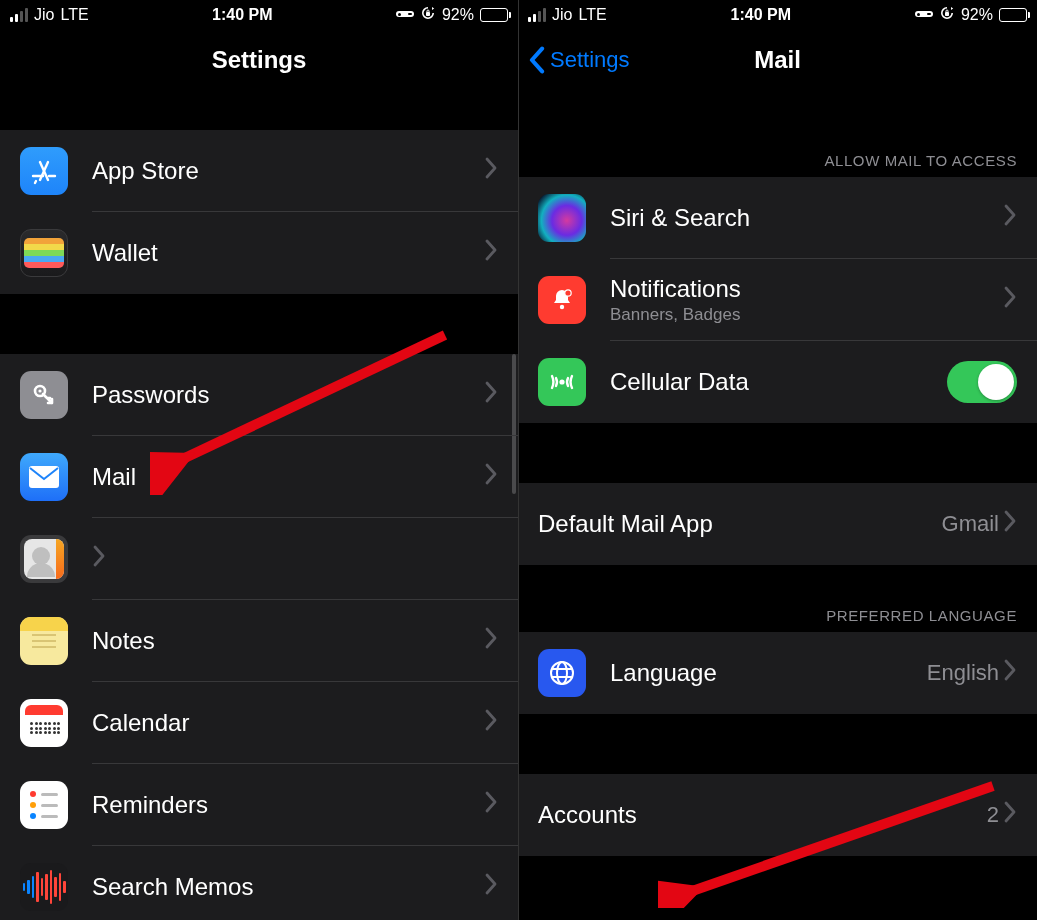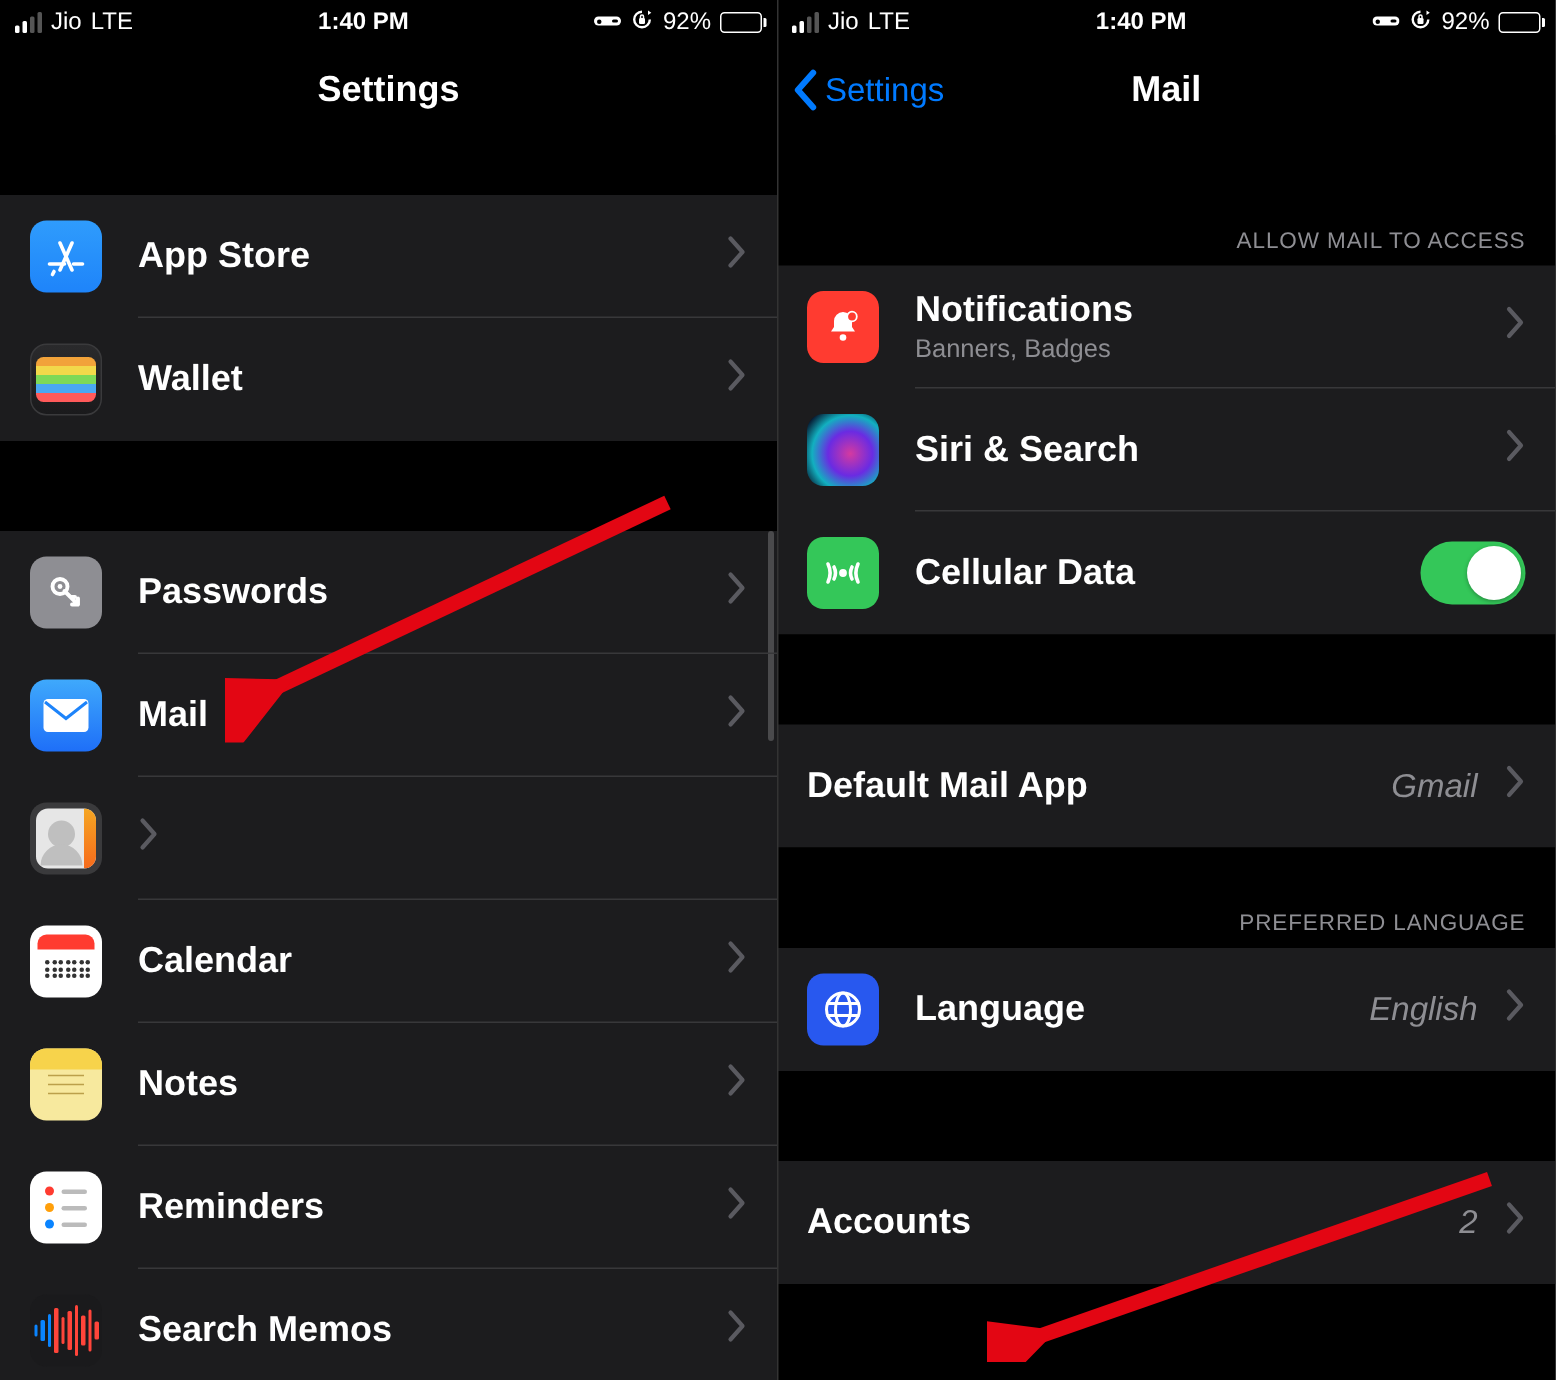--- a/index.html
+++ b/index.html
@@ -137,24 +137,24 @@
     font-size: 24px;
     position: relative;
   }
   .row .icon-slot {
     width: 48px; height: 48px;
     margin-right: 24px;
     flex-shrink: 0;
     border-radius: 11px;
     display: flex; align-items: center; justify-content: center;
   }
-  .row .label { flex: 1; font-weight: bold; }
+  .row .label { flex: 1; }
   .row .subtitle { font-size: 17px; color: var(--text-gray); margin-top: 2px; }
   .row .label-stack { display: flex; flex-direction: column; }
-  .row .value { color: var(--text-gray); font-size: 22px; margin-right: 18px; font-style: italic; }
+  .row .value { color: var(--text-gray); font-size: 22px; margin-right: 4px; }
   .row .chevron {
     color: #5a5a60;
     flex-shrink: 0;
   }
   .row .chevron svg { width: 14px; height: 22px; }
   .row .divider-after {
     position: absolute;
     left: 92px; right: 0;
     bottom: 0;
     height: 1px;
@@ -373,68 +373,68 @@
               <div class="contacts-sh"></div>
             </div>
         </div>
         <span class="chevron"><svg viewBox="0 0 14 22">
               <path d="M3 2l8 9-8 9" stroke="currentColor" stroke-width="2.8" fill="none" stroke-linecap="round" stroke-linejoin="round"></path>
             </svg></span>
         <div class="divider-after"></div>
       </div>
 
       <div class="row">
-        <div class="icon-slot ic-calendar">
-          <div class="cal-inner">
-            <div class="cal-top"></div>
-            <div class="cal-body">
-              <div class="cal-dots">
-                <div></div>
-                  <div></div>
-                  <div></div>
-                  <div></div>
-                  <div></div>
-                  <div></div>
-                  <div></div>
-                <div></div>
-                  <div></div>
-                  <div></div>
-                  <div></div>
-                  <div></div>
-                  <div></div>
-                  <div></div>
-                <div></div>
-                  <div></div>
-                  <div></div>
-                  <div></div>
-                  <div></div>
-                  <div></div>
-                  <div></div>
-              </div>
-            </div>
-          </div>
-        </div>
-        <div class="label">Calendar</div>
-        <span class="chevron"><svg viewBox="0 0 14 22">
-              <path d="M3 2l8 9-8 9" stroke="currentColor" stroke-width="2.8" fill="none" stroke-linecap="round" stroke-linejoin="round"></path>
-            </svg></span>
-        <div class="divider-after"></div>
-      </div>
-
-      <div class="row">
         <div class="icon-slot ic-notes">
           <svg width="30" height="18" viewBox="0 0 30 18" style="position:relative;z-index:1">
               <g stroke="#bba04a" stroke-width="1">
                 <line x1="3" y1="3" x2="27" y2="3"></line>
                 <line x1="3" y1="9" x2="27" y2="9"></line>
                 <line x1="3" y1="15" x2="27" y2="15"></line>
               </g>
             </svg>
         </div>
         <div class="label">Notes</div>
+        <span class="chevron"><svg viewBox="0 0 14 22">
+              <path d="M3 2l8 9-8 9" stroke="currentColor" stroke-width="2.8" fill="none" stroke-linecap="round" stroke-linejoin="round"></path>
+            </svg></span>
+        <div class="divider-after"></div>
+      </div>
+
+      <div class="row">
+        <div class="icon-slot ic-calendar">
+          <div class="cal-inner">
+            <div class="cal-top"></div>
+            <div class="cal-body">
+              <div class="cal-dots">
+                <div></div>
+                  <div></div>
+                  <div></div>
+                  <div></div>
+                  <div></div>
+                  <div></div>
+                  <div></div>
+                <div></div>
+                  <div></div>
+                  <div></div>
+                  <div></div>
+                  <div></div>
+                  <div></div>
+                  <div></div>
+                <div></div>
+                  <div></div>
+                  <div></div>
+                  <div></div>
+                  <div></div>
+                  <div></div>
+                  <div></div>
+              </div>
+            </div>
+          </div>
+        </div>
+        <div class="label">Calendar</div>
         <span class="chevron"><svg viewBox="0 0 14 22">
               <path d="M3 2l8 9-8 9" stroke="currentColor" stroke-width="2.8" fill="none" stroke-linecap="round" stroke-linejoin="round"></path>
             </svg></span>
         <div class="divider-after"></div>
       </div>
 
       <div class="row">
         <div class="icon-slot ic-reminders">
           <div class="rem-inner">
             <div class="rem-line">
@@ -537,40 +537,40 @@
           </svg>
         <span>Settings</span>
       </div>
       <div class="nav-title">Mail</div>
     </div>
 
     <div class="section-header" style="padding-top:62px">ALLOW MAIL TO ACCESS</div>
 
     <div class="row-group">
       <div class="row">
+        <div class="icon-slot ic-siri"></div>
+        <div class="label">Siri &amp; Search</div>
+        <span class="chevron"><svg viewBox="0 0 14 22">
+              <path d="M3 2l8 9-8 9" stroke="currentColor" stroke-width="2.8" fill="none" stroke-linecap="round" stroke-linejoin="round"></path>
+            </svg></span>
+        <div class="divider-after"></div>
+      </div>
+      <div class="row">
         <div class="icon-slot ic-notif">
           <svg width="26" height="26" viewBox="0 0 26 26">
               <path d="M13 3a6 6 0 0 0-6 6v4l-2 3h16l-2-3v-4a6 6 0 0 0-6-6z" fill="#fff"></path>
               <circle cx="13" cy="20" r="2.2" fill="#fff"></circle>
               <circle cx="19" cy="6" r="3.2" fill="#ff3b30" stroke="#fff" stroke-width="1.2"></circle>
             </svg>
         </div>
         <div class="label-stack">
           <div class="label">Notifications</div>
           <div class="subtitle">Banners, Badges</div>
         </div>
         <span class="chevron" style="margin-left:auto"><svg viewBox="0 0 14 22">
-              <path d="M3 2l8 9-8 9" stroke="currentColor" stroke-width="2.8" fill="none" stroke-linecap="round" stroke-linejoin="round"></path>
-            </svg></span>
-        <div class="divider-after"></div>
-      </div>
-      <div class="row">
-        <div class="icon-slot ic-siri"></div>
-        <div class="label">Siri &amp; Search</div>
-        <span class="chevron"><svg viewBox="0 0 14 22">
               <path d="M3 2l8 9-8 9" stroke="currentColor" stroke-width="2.8" fill="none" stroke-linecap="round" stroke-linejoin="round"></path>
             </svg></span>
         <div class="divider-after"></div>
       </div>
       <div class="row">
         <div class="icon-slot ic-cellular">
           <svg width="30" height="30" viewBox="0 0 30 30">
               <g fill="none" stroke="#fff" stroke-width="2.4" stroke-linecap="round">
                 <path d="M5 9a14 14 0 0 1 0 12"></path>
                 <path d="M9 11a9 9 0 0 1 0 8"></path>

